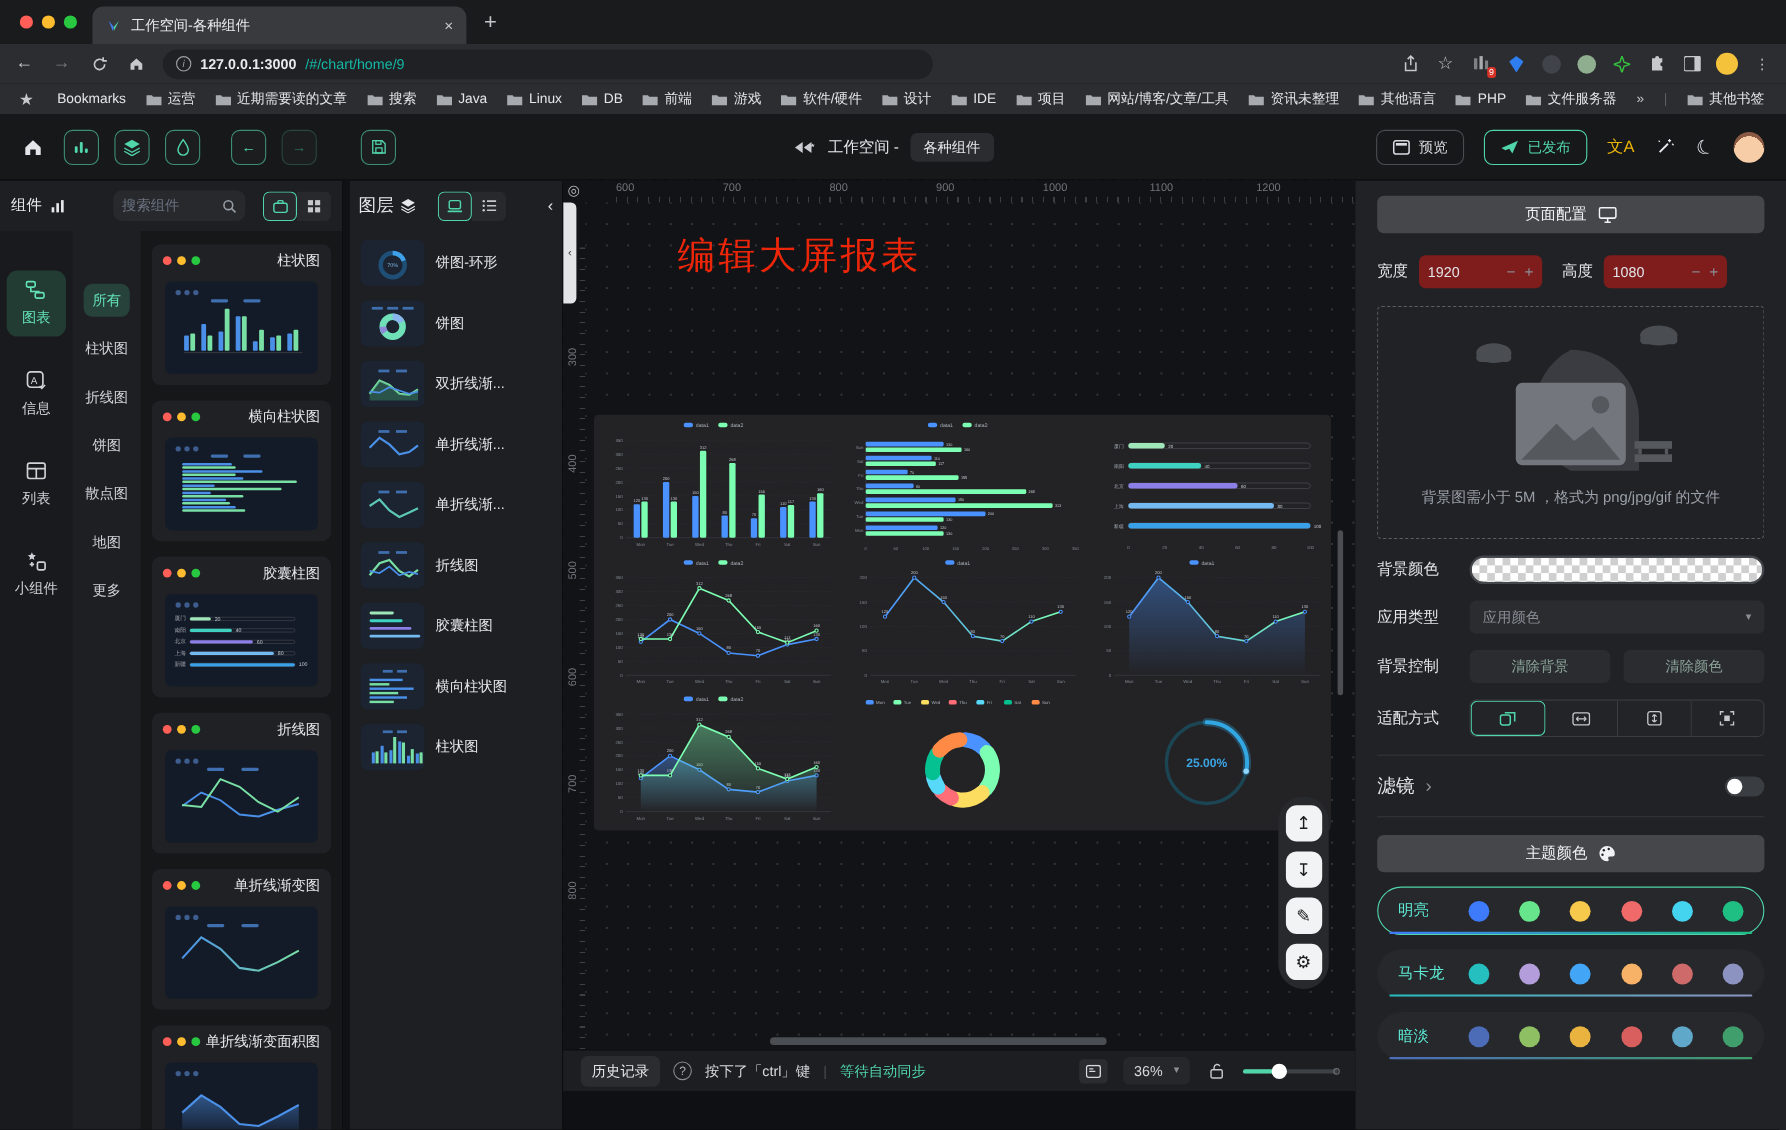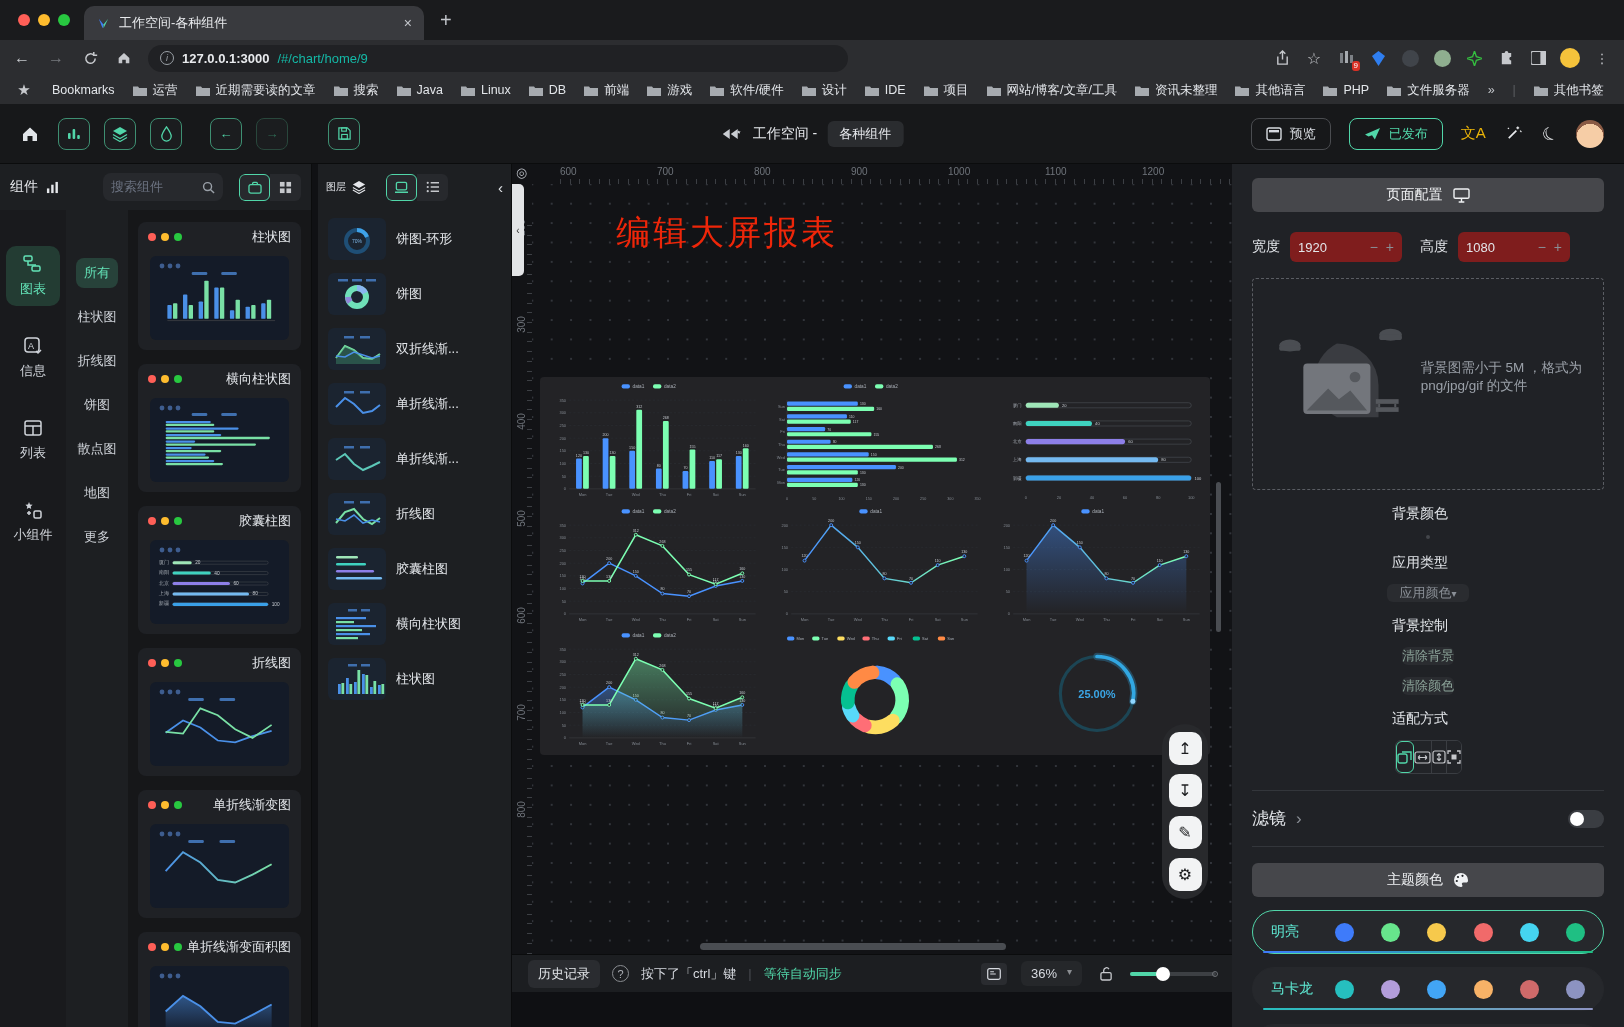--- a/index.html
+++ b/index.html
@@ -130,23 +130,23 @@
   
   .rpanel{width:392px;background:#202226;padding:14px 20px;overflow:hidden;}
   .bigbtn{height:34px;background:#46474b;border-radius:6px;display:flex;align-items:center;justify-content:center;
           gap:10px;color:#f0f2f4;font-size:14px;}
   .dimrow{display:flex;align-items:center;gap:10px;margin-top:20px;}
   .dlabel{font-size:14px;color:#e3e6ea;}
   .stepper{width:112px;height:30px;background:#7f1d1d;border-radius:6px;display:flex;align-items:center;
            padding:0 8px;color:#e3e6ea;}
   .stepper .pm{margin-left:auto;color:#8a8f96;display:flex;gap:8px;font-size:14px;}
   .upload{margin-top:16px;height:212px;border:1px dashed #5a5d63;border-radius:4px;position:relative;
-          display:flex;flex-direction:row;align-items:center;justify-content:center;padding-bottom:14px;}
+          display:flex;flex-direction:column;align-items:center;justify-content:center;padding-bottom:14px;}
   .uhint{color:#9aa0a8;font-size:13.5px;}
-  .prow{display:flex;align-items:center;margin-top:15px;gap:12px;flex-direction:column;}
+  .prow{display:flex;align-items:center;margin-top:15px;gap:12px;}
   .plabel{width:72px;font-size:14px;color:#e3e6ea;flex:0 0 auto;}
   .checker{flex:1;height:26px;border-radius:13px;border:2px solid #43464b;
     background:repeating-conic-gradient(#fff 0 25%,#cfcfcf 0 50%) 0 0/14px 14px;}
   .selbox{flex:1;height:30px;background:#2a2c30;border-radius:6px;display:flex;align-items:center;
           padding:0 12px;color:#8a8f96;}
   .selbox .chev{margin-left:auto;color:#8a8f96;font-size:10px;}
   .btn2{flex:1;height:30px;background:#2a2c30;border-radius:6px;display:flex;align-items:center;
         justify-content:center;color:#8ba398;}
   .fitg{flex:1;display:flex;border:1px solid #3a3d42;border-radius:6px;overflow:hidden;}
   .fitc{flex:1;height:32px;display:flex;align-items:center;justify-content:center;color:#c6c8cc;
@@ -722,21 +722,21 @@
                   </svg>
                 </div>
               </div>
             </div>
           </div>
       </div>
     </div>
 
     <div class="laypanel">
       <div class="layhead">
-        <span class="ptitle" style="font-size:10px;color:#e5e7eb">图层</span>
+        <span class="ptitle" style="font-size:16px;color:#e5e7eb">图层</span>
         <svg width="14" height="14" viewBox="0 0 16 16">
             <path d="M8 1 L15 5 L8 9 L1 5 Z" fill="#e5e7eb"></path>
             <path d="M1 8.5 L8 12.5 L15 8.5" fill="none" stroke="#e5e7eb" stroke-width="1.2"></path>
             <path d="M1 11.5 L8 15.5 L15 11.5" fill="none" stroke="#e5e7eb" stroke-width="1.2"></path>
           </svg>
         <span class="segg" style="margin-left:14px">
           <span class="seg on">
             <svg width="15" height="13" viewBox="0 0 16 14">
                 <rect x="2.5" y="1.5" width="11" height="8" rx="1.5" fill="none" stroke="#51d6a9" stroke-width="1.4"></rect>
                 <path d="M1 12 h14" stroke="#51d6a9" stroke-width="1.6"></path>

